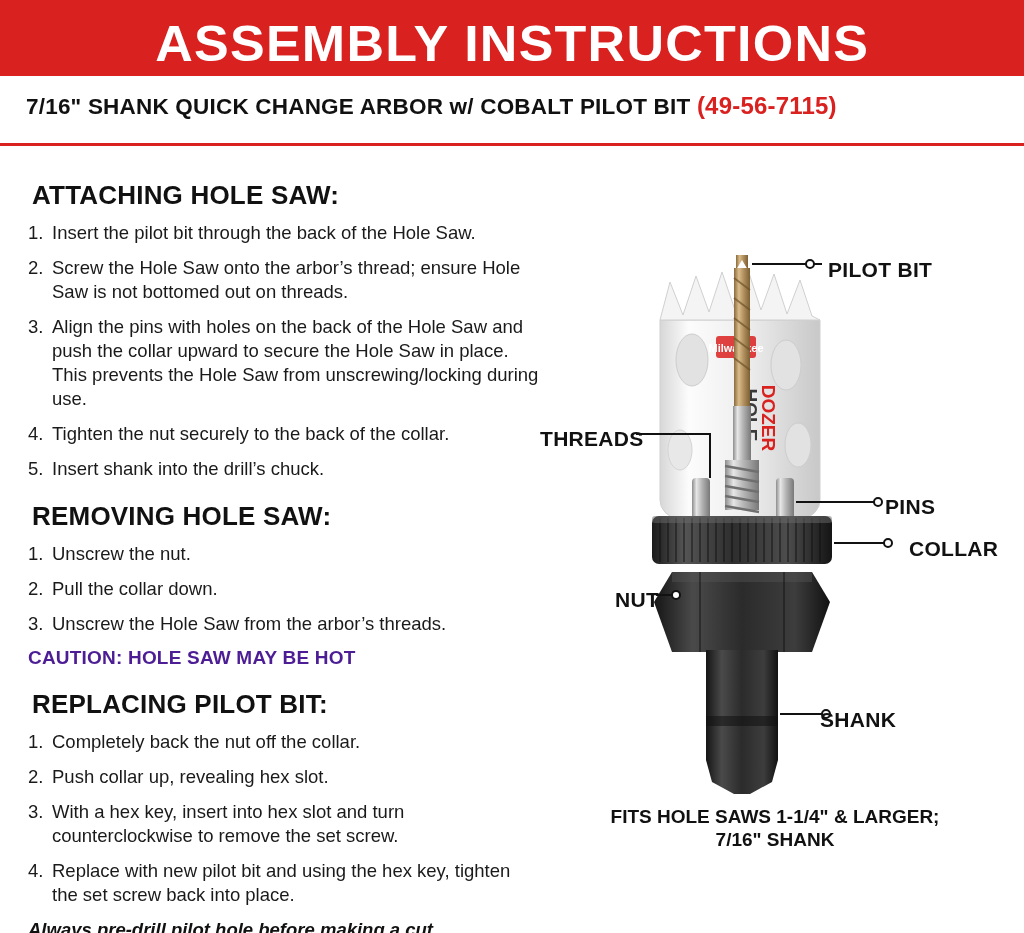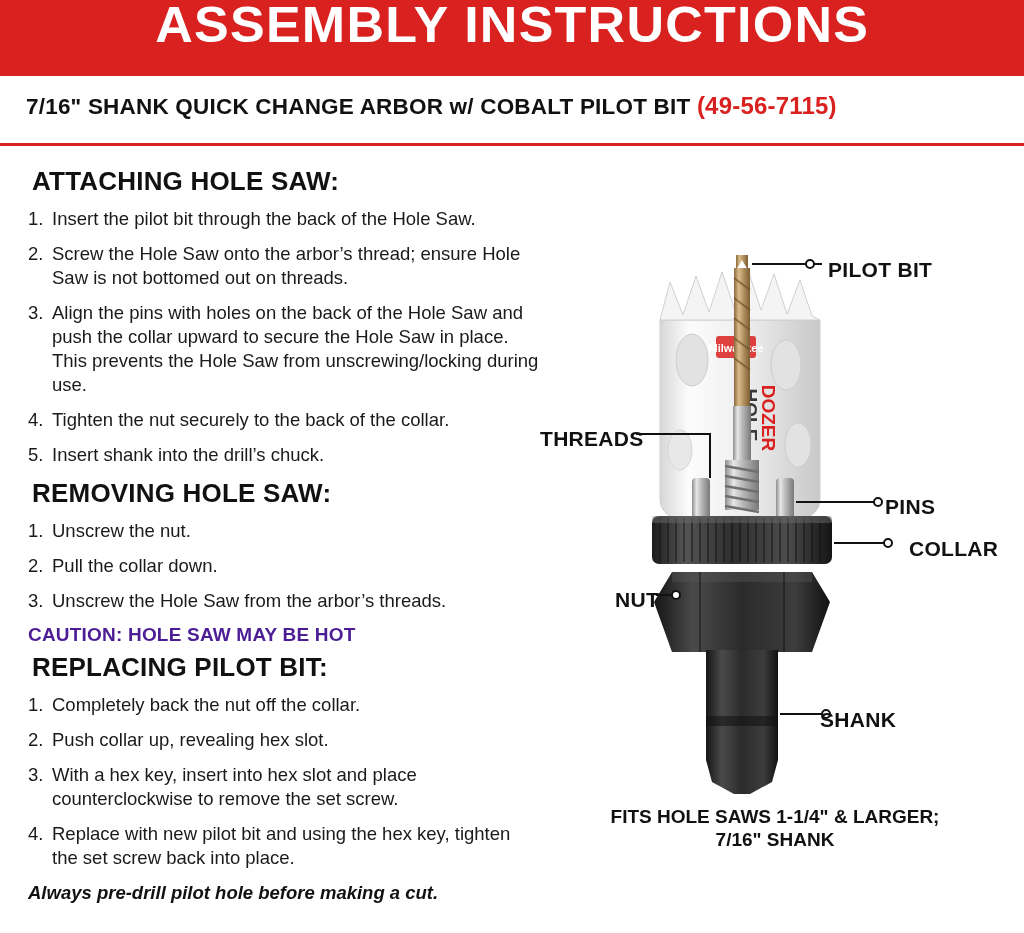--- a/index.html
+++ b/index.html
@@ -23,21 +23,21 @@
   }
   
   .header-bar {
     position: absolute;
     left: 0;
     top: 0;
     width: 1024px;
     height: 88px;
     background: #d9211f;
     display: flex;
-    align-items: flex-start;
+    align-items: center;
     justify-content: center;
   }
   .header-title {
     color: #ffffff;
     font-size: 50px;
     font-weight: bold;
     letter-spacing: 1.2px;
     font-family: "Liberation Sans", sans-serif;
     text-transform: uppercase;
     line-height: 1;
@@ -78,21 +78,21 @@
   .left-col {
     position: absolute;
     left: 26px;
     top: 160px;
     width: 515px;
   }
   .section-title {
     font-size: 26px;
     font-weight: bold;
     color: #111111;
-    margin: 6px 0 10px 6px;
+    margin: 20px 0 10px 6px;
     letter-spacing: 0.2px;
   }
   ol.steps {
     list-style: none;
     margin: 0 0 4px 0;
     padding: 0;
   }
   ol.steps li {
     position: relative;
     font-size: 18.5px;
@@ -196,21 +196,21 @@
       <li><span class="num">2.</span><span>Pull the collar down.</span></li>
       <li><span class="num">3.</span><span>Unscrew the Hole Saw from the arbor’s threads.</span></li>
     </ol>
 
     <div class="caution">CAUTION:  HOLE SAW MAY BE HOT</div>
 
     <div class="section-title">REPLACING PILOT BIT:</div>
     <ol class="steps">
       <li><span class="num">1.</span><span>Completely back the nut off the collar.</span></li>
       <li><span class="num">2.</span><span>Push collar up, revealing hex slot.</span></li>
-      <li><span class="num">3.</span><span>With a hex key, insert into hex slot and place counterclockwise to remove the set screw.</span></li>
+      <li><span class="num">3.</span><span>With a hex key, insert into hex slot and turn counterclockwise to remove the set screw.</span></li>
       <li><span class="num">4.</span><span>Replace with new pilot bit and using the hex key, tighten the set screw back into place.</span></li>
     </ol>
 
     <div class="footnote">Always pre-drill pilot hole before making a cut.</div>
   </div>
 
   <div class="right-col">
 
     <svg class="art" viewBox="0 0 470 640">
       <defs>

